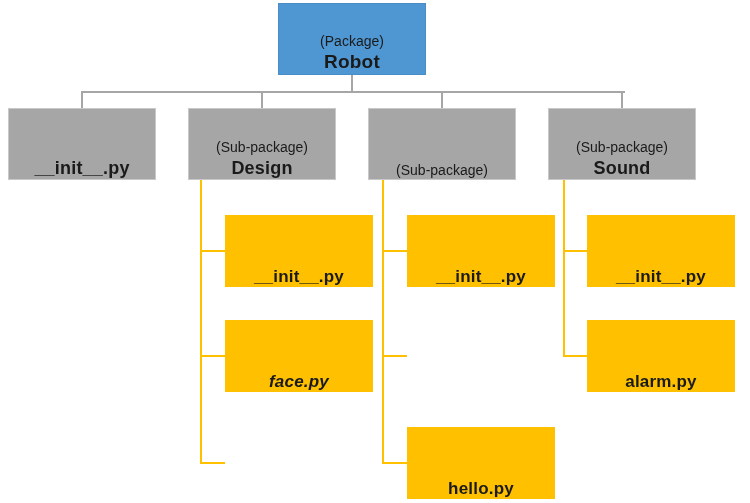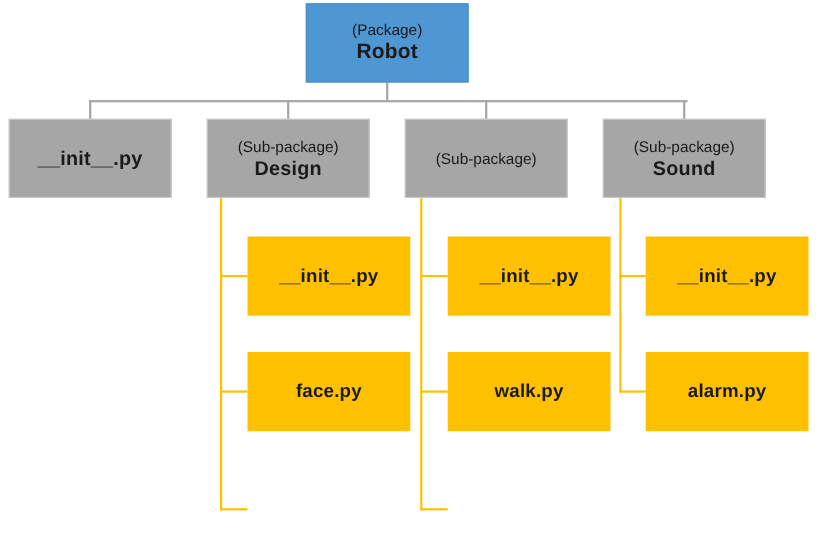--- a/index.html
+++ b/index.html
@@ -11,21 +11,21 @@
     font-family: "Liberation Sans", "DejaVu Sans", sans-serif;
     overflow: hidden;
   }
   .node {
     position: absolute;
     width: 148px;
     height: 72px;
     display: flex;
     flex-direction: column;
     align-items: center;
-    justify-content: center;
+    justify-content: flex-end;
     text-align: center;
     box-sizing: border-box;
     color: #1a1a1a;
   }
   .node.package {
     background: #4f97d2;
     border: 1px solid #4a8dc4;
   }
   .node.subpackage {
     background: #a6a6a6;
@@ -104,29 +104,29 @@
   </div>
 
   <div class="node subpackage" style="left:548px; top:108px;">
     <div class="type-label">(Sub-package)</div>
     <div class="name-label">Sound</div>
   </div>
 
   <div class="node module" style="left:225px; top:215px;">
     <div class="file-label">__init__.py</div>
   </div>
-  <div class="node module" style="left:225px; top:320px;">
+  <div class="node module" style="left:225px; top:320px;font-style:italic;">
     <div class="file-label">face.py</div>
   </div>
 
   <div class="node module" style="left:407px; top:215px;">
     <div class="file-label">__init__.py</div>
   </div>
-  <div class="node module" style="left:407px; top:320px;">
-    <div class="file-label">walk.py</div>
+  <div class="node module" style="left:407px; top:427px;">
+    <div class="file-label">hello.py</div>
   </div>
 
   <div class="node module" style="left:587px; top:215px;">
     <div class="file-label">__init__.py</div>
   </div>
   <div class="node module" style="left:587px; top:320px;">
     <div class="file-label">alarm.py</div>
   </div>
 
 </div>

